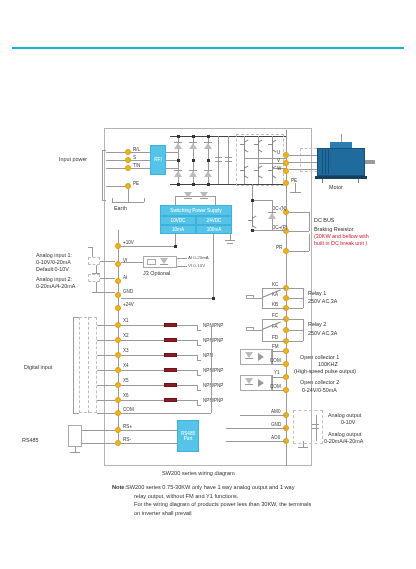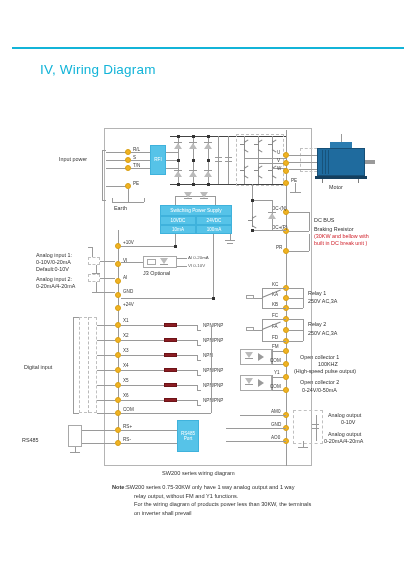--- a/index.html
+++ b/index.html
@@ -130,21 +130,20 @@
   .note-wrap { position: absolute; font-size: 5.6px; color: #333; line-height: 1.55; }
   .note-lbl { font-weight: bold; }
   .outer-frame { position: absolute; border: 1px solid #b4b4b4; }
 </style>
 </head>
 <body>
 
 <div id="page">
 
   <div class="topbar"></div>
-  <div class="section-title">IV, Wiring Diagram</div>
 
   <div class="outer-frame" style="left:104px; top:128px; width:208px; height:338px;"></div>
 
   <div class="lbl-mid" style="left:59px; top:156px;">Input power</div>
 
   <div class="ln lnv" style="left:102px; top:150px; height:50px;"></div>
   <div class="ln lnh" style="left:102px; top:150px; width:4px;"></div>
   <div class="ln lnh" style="left:102px; top:200px; width:4px;"></div>
 
   <div class="ln lnh" style="left:106px; top:152px; width:22px;"></div>

